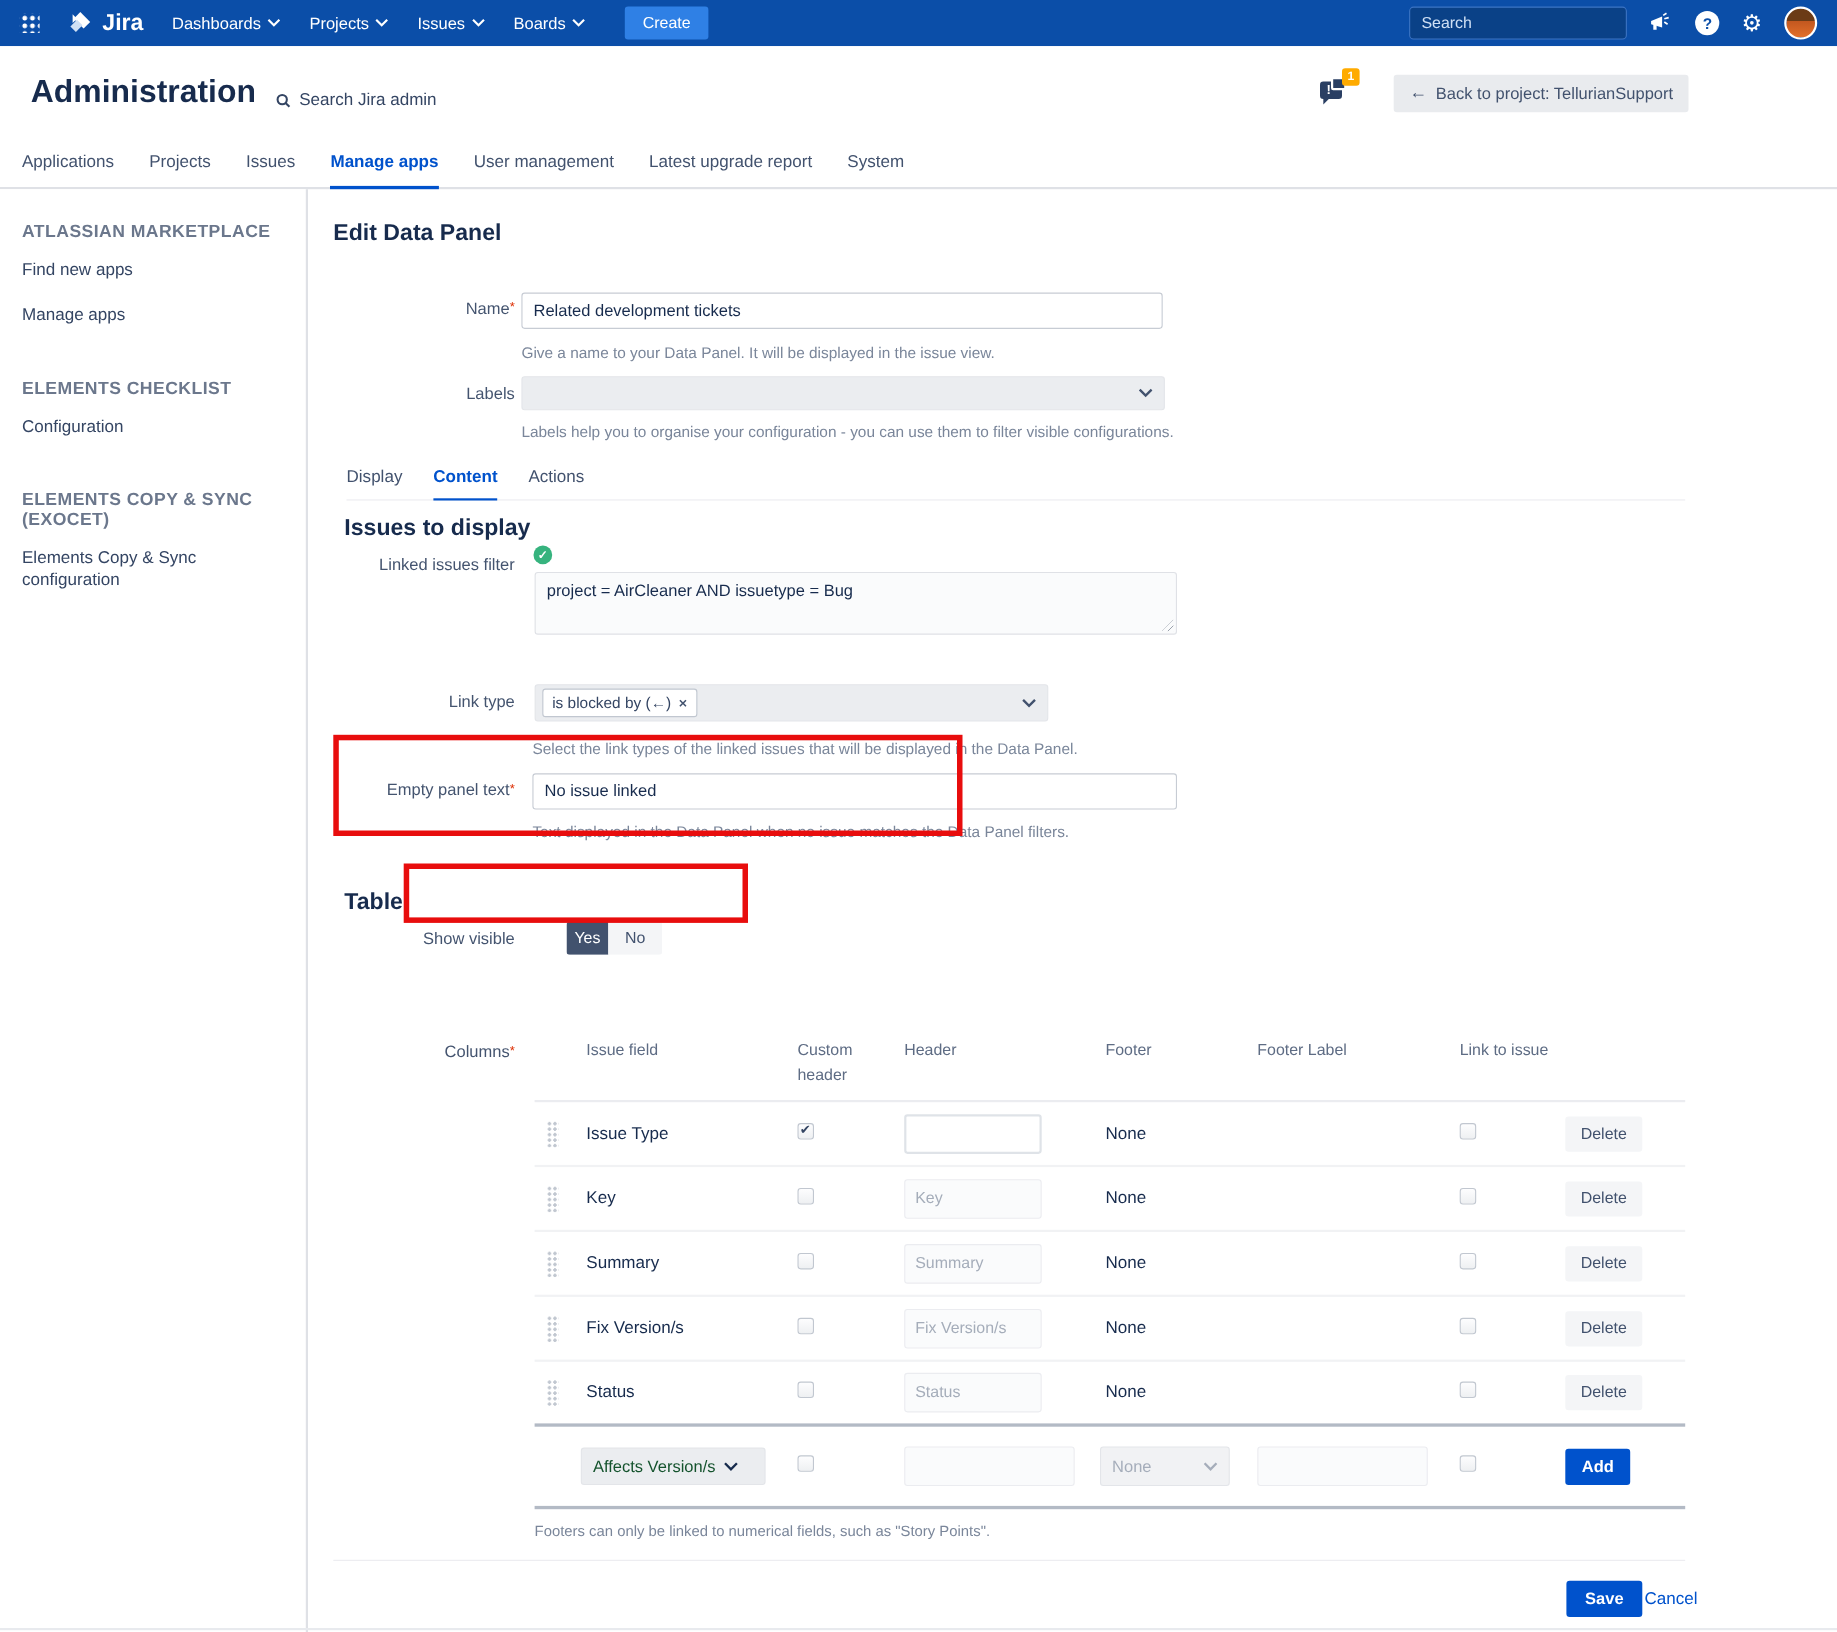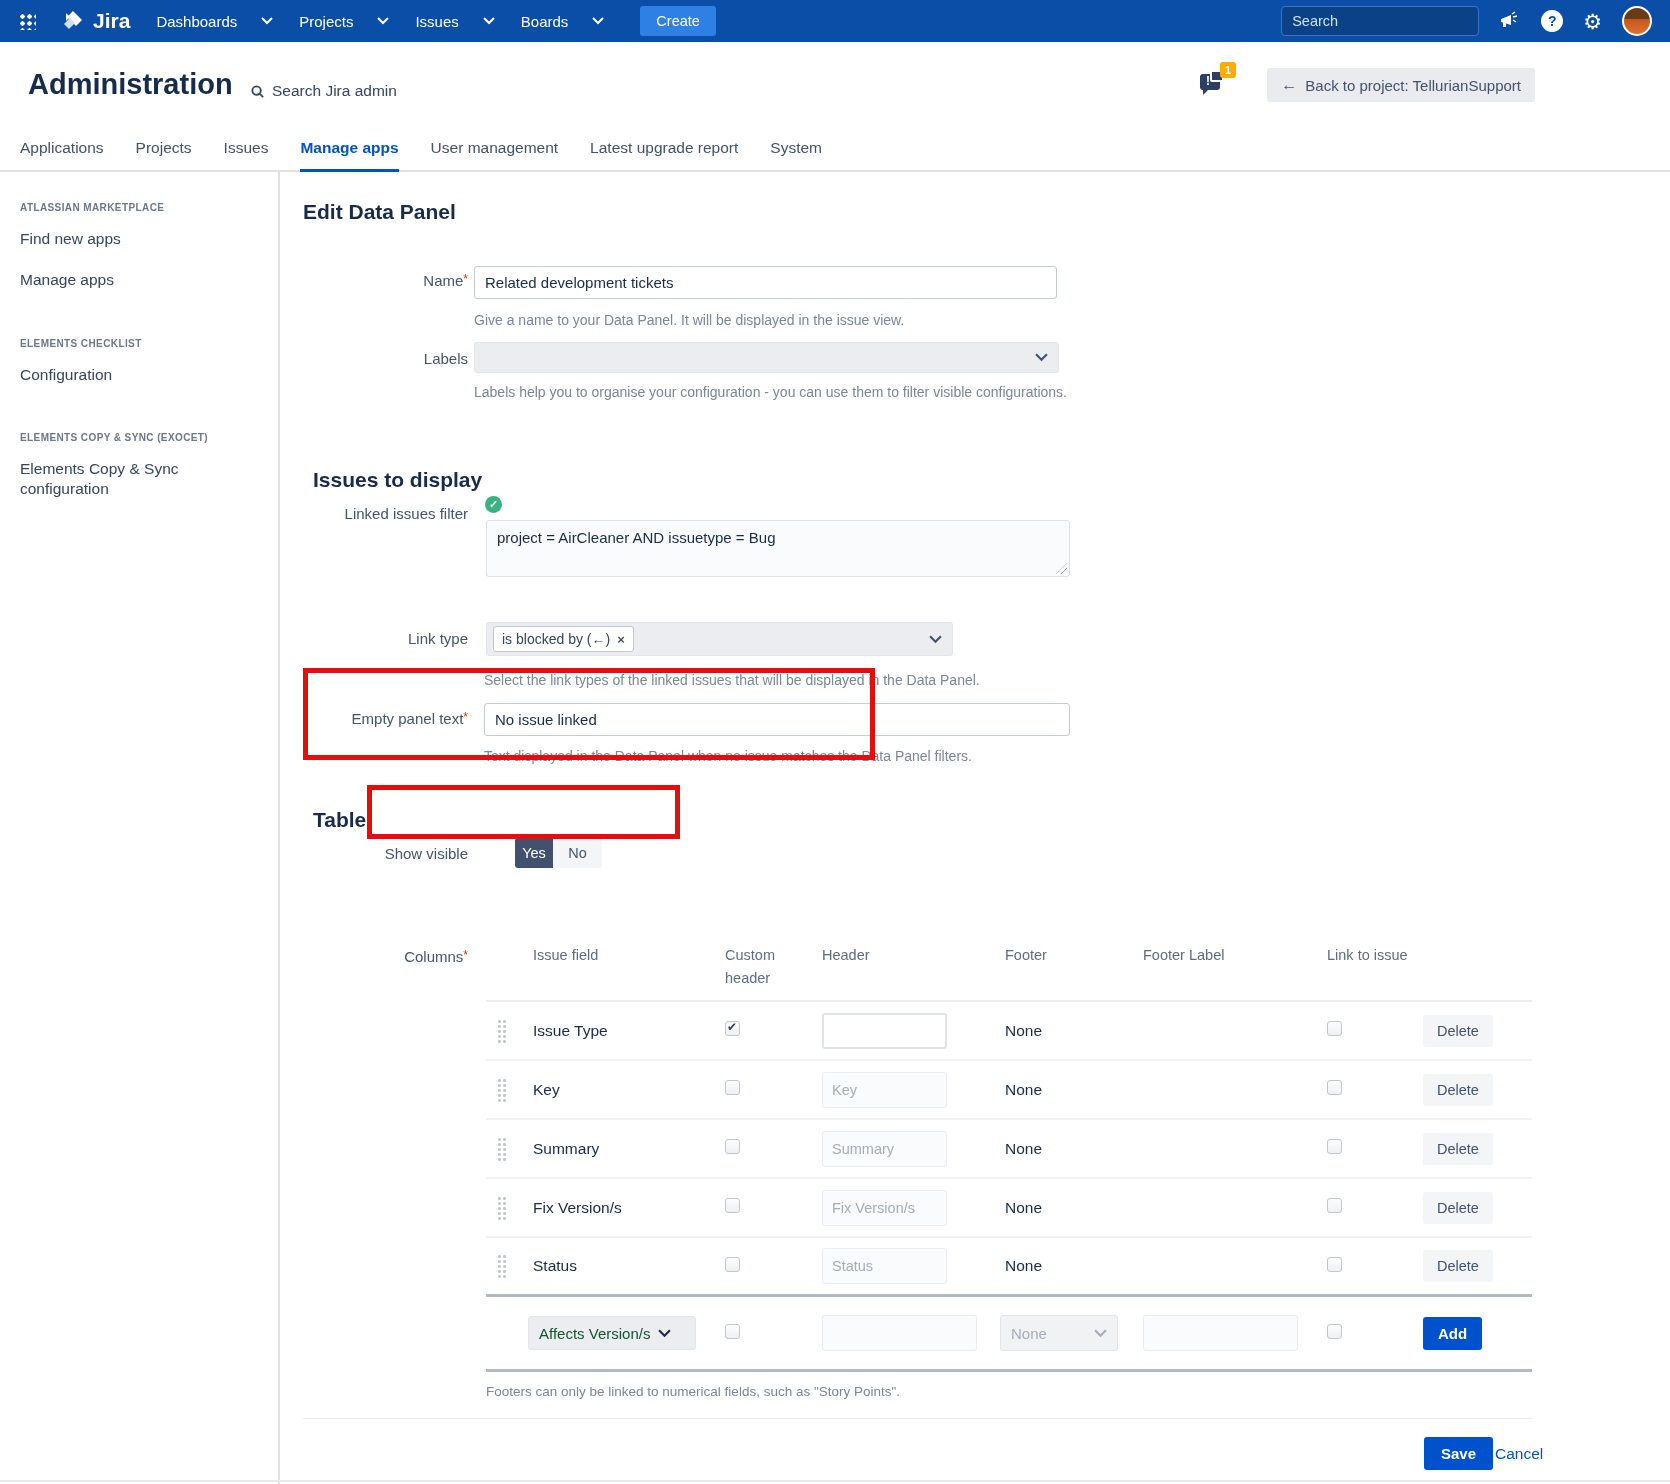--- a/index.html
+++ b/index.html
@@ -5,21 +5,21 @@
   * { margin:0; padding:0; box-sizing:border-box; }
   html,body { background:#fff; }
   body { font-family:"Liberation Sans", sans-serif; color:#172B4D; }
   .page { position:relative; width:1670px; height:1484px; background:#fff; overflow:hidden; }
 
   
   .topnav { position:absolute; left:0; top:0; width:1670px; height:42px; background:#0B4EA8; display:flex; align-items:center; }
   .nav-left { display:flex; align-items:center; gap:26px; padding-left:18px; }
   .appgrid { width:18px; height:18px; background-image:radial-gradient(#fff 2px, transparent 2.4px); background-size:7px 7px; background-position:1px 1px; cursor:pointer; }
   .brand { display:flex; align-items:center; gap:7px; color:#fff; font-size:21px; font-weight:bold; }
-  .nav-item { display:flex; align-items:center; gap:24px; color:#fff; font-size:15px; cursor:pointer; }
+  .nav-item { display:flex; align-items:center; gap:6px; color:#fff; font-size:15px; cursor:pointer; }
   .chev { width:12px; height:8px; }
   .btn-create { background:#2F80E5; color:#fff; font-size:14.5px; border:none; border-radius:3px; padding:7px 16px; margin-left:10px; cursor:pointer; }
   .nav-right { position:absolute; right:0; top:0; height:42px; display:flex; align-items:center; gap:20px; padding-right:18px; }
   .nav-search { width:198px; height:30px; background:#0A4187; border:1px solid #3C74C4; border-radius:4px; display:flex; align-items:center; padding:0 10px; }
   .nav-search input { flex:1; background:transparent; border:none; outline:none; color:#fff; font-size:14.5px; font-family:"Liberation Sans",sans-serif; }
   .nav-search input::placeholder { color:#cfe0f5; opacity:1; }
   .icon-white { color:#fff; display:flex; align-items:center; justify-content:center; }
   .help-circle { width:22px; height:22px; border-radius:50%; background:#fff; color:#0B4EA8; font-weight:bold; font-size:14px; display:flex; align-items:center; justify-content:center; }
   .gear-glyph { font-size:21px; line-height:1; }
   .avatar { width:30px; height:30px; border-radius:50%; border:2px solid #fff; background:linear-gradient(180deg,#6b3b16 0%,#6b3b16 42%,#c2571f 42%,#e2702b 100%); position:relative; }
@@ -37,21 +37,21 @@
   .btn-back { position:absolute; right:135px; top:26px; height:34px; background:#E9EBEE; border:none; border-radius:3px; color:#42526E; font-size:15px; padding:0 14px; display:flex; align-items:center; gap:8px; cursor:pointer; font-family:"Liberation Sans",sans-serif; }
   .back-arrow { font-weight:bold; font-size:16px; }
 
   
   .admin-tabs { position:absolute; left:0; top:130px; width:1670px; height:42px; border-bottom:2px solid #DFE1E6; display:flex; align-items:flex-end; gap:32px; padding-left:20px; }
   .atab { font-size:15.5px; color:#42526E; padding-bottom:12px; cursor:pointer; border-bottom:3px solid transparent; margin-bottom:-2px; }
   .atab.active { color:#0052CC; font-weight:bold; border-bottom-color:#0052CC; }
 
   
   .sidebar { position:absolute; left:0; top:172px; width:280px; height:1312px; border-right:2px solid #DFE1E6; padding:30px 20px 0 20px; background:#fff; }
-  .side-h { font-size:10px; font-weight:bold; color:#6B778C; letter-spacing:.4px; margin-bottom:16px; }
+  .side-h { font-size:16px; font-weight:bold; color:#6B778C; letter-spacing:.4px; margin-bottom:16px; }
   .side-item { font-size:15.5px; color:#344563; margin-bottom:22px; cursor:pointer; line-height:1.25; max-width:210px; }
   .side-gap { height:26px; }
 
   .content { position:absolute; left:280px; top:172px; width:1390px; height:1312px; }
 
   .page-title { position:absolute; left:23px; top:28px; font-size:21px; font-weight:bold; color:#172B4D; }
 
   .flabel { position:absolute; left:0; width:188px; text-align:right; font-size:15px; color:#44546F; }
   .req { color:#DE350B; font-size:12px; vertical-align:top; }
   .help { position:absolute; font-size:14px; color:#7A869A; }
@@ -233,20 +233,25 @@
     <div class="help" style="left:194px; top:140px;">Give a name to your Data Panel. It will be displayed in the issue view.</div>
 
     <div class="flabel" style="top:178px;">Labels</div>
     <div class="gray-select" style="position:absolute; left:194px; top:170px; width:585px; height:31px;">
       <svg class="sel-chev" width="13" height="9" viewBox="0 0 12 8">
           <path d="M1 1l5 5 5-5" stroke="#42526E" stroke-width="2" fill="none"></path>
         </svg>
     </div>
     <div class="help" style="left:194px; top:212px;">Labels help you to organise your configuration - you can use them to filter visible configurations.</div>
 
+    <div class="form-tabs">
+      <div class="ftab">Display</div>
+      <div class="ftab active">Content</div>
+      <div class="ftab">Actions</div>
+    </div>
 
     <div class="sect-h" style="left:33px; top:296px;">Issues to display</div>
 
     <div class="flabel" style="top:333px;">Linked issues filter</div>
     <div class="check-ok">✓</div>
     <textarea class="jql-area" style="">project = AirCleaner AND issuetype = Bug</textarea>
     <div class="resize-grip"></div>
 
     <div class="flabel" style="top:458px;">Link type</div>
     <div class="gray-select linktype-select">

